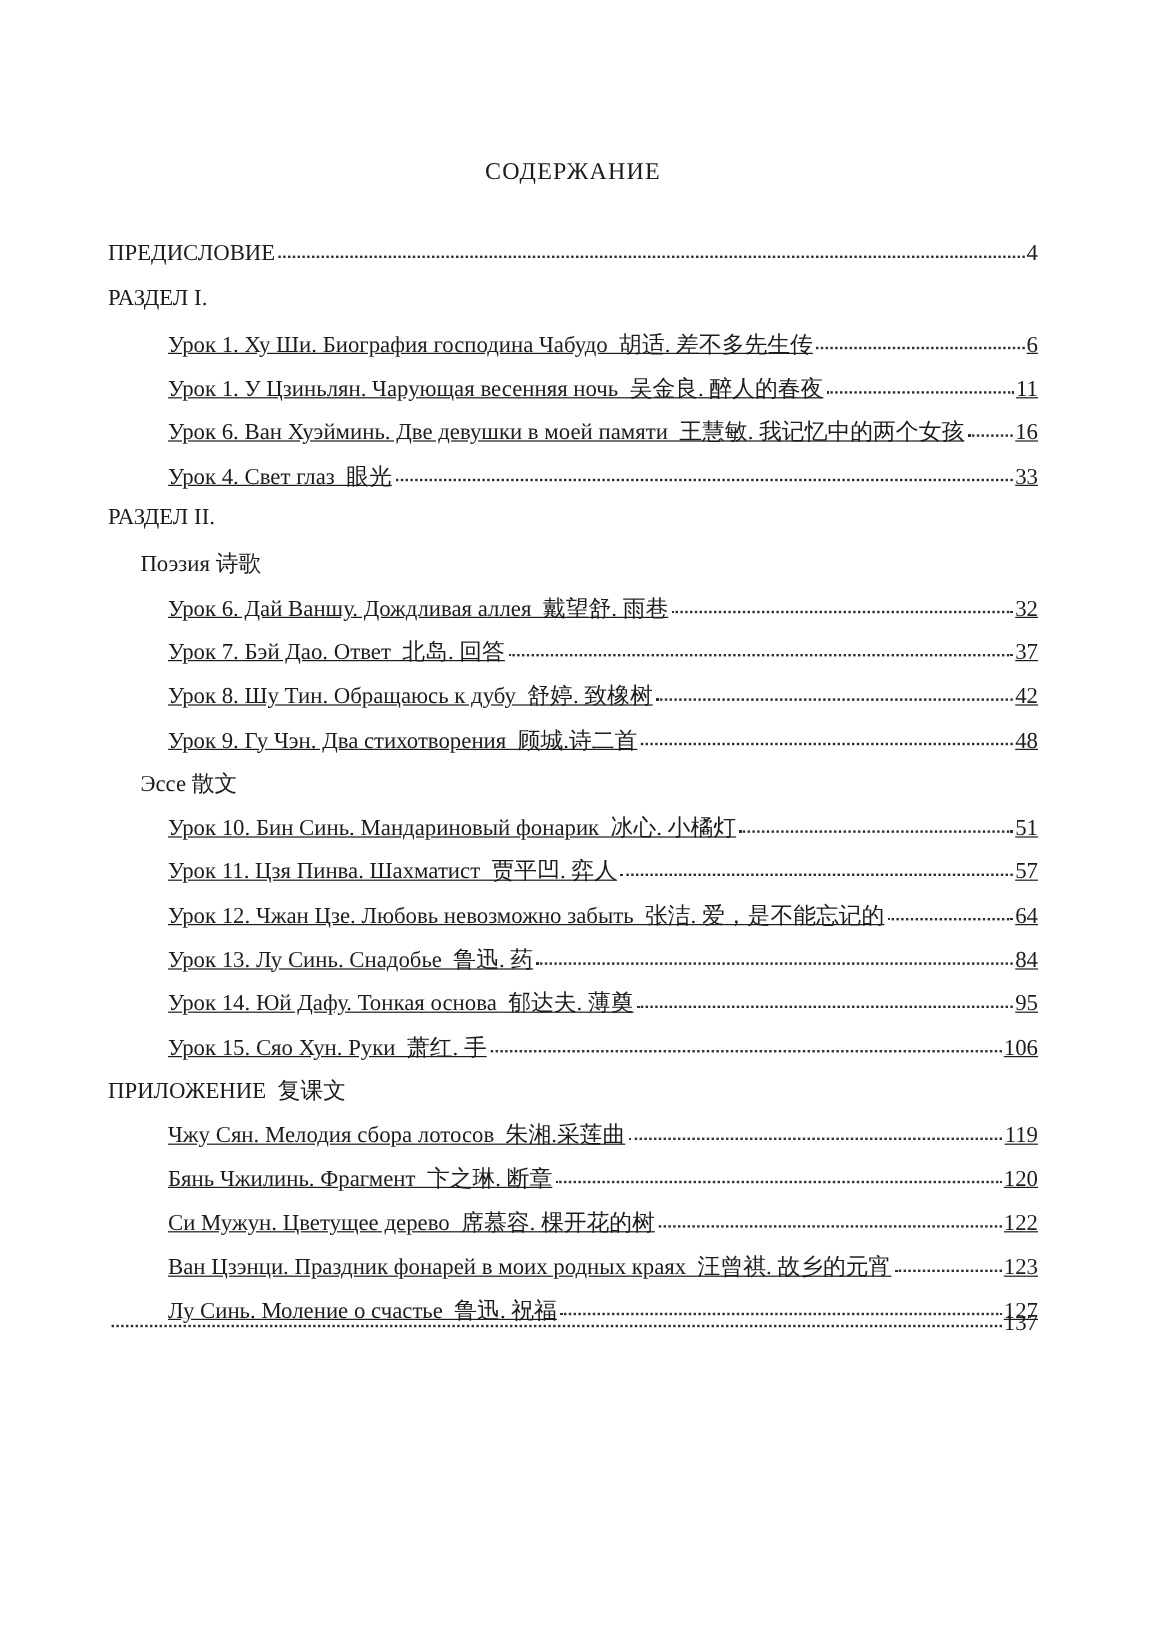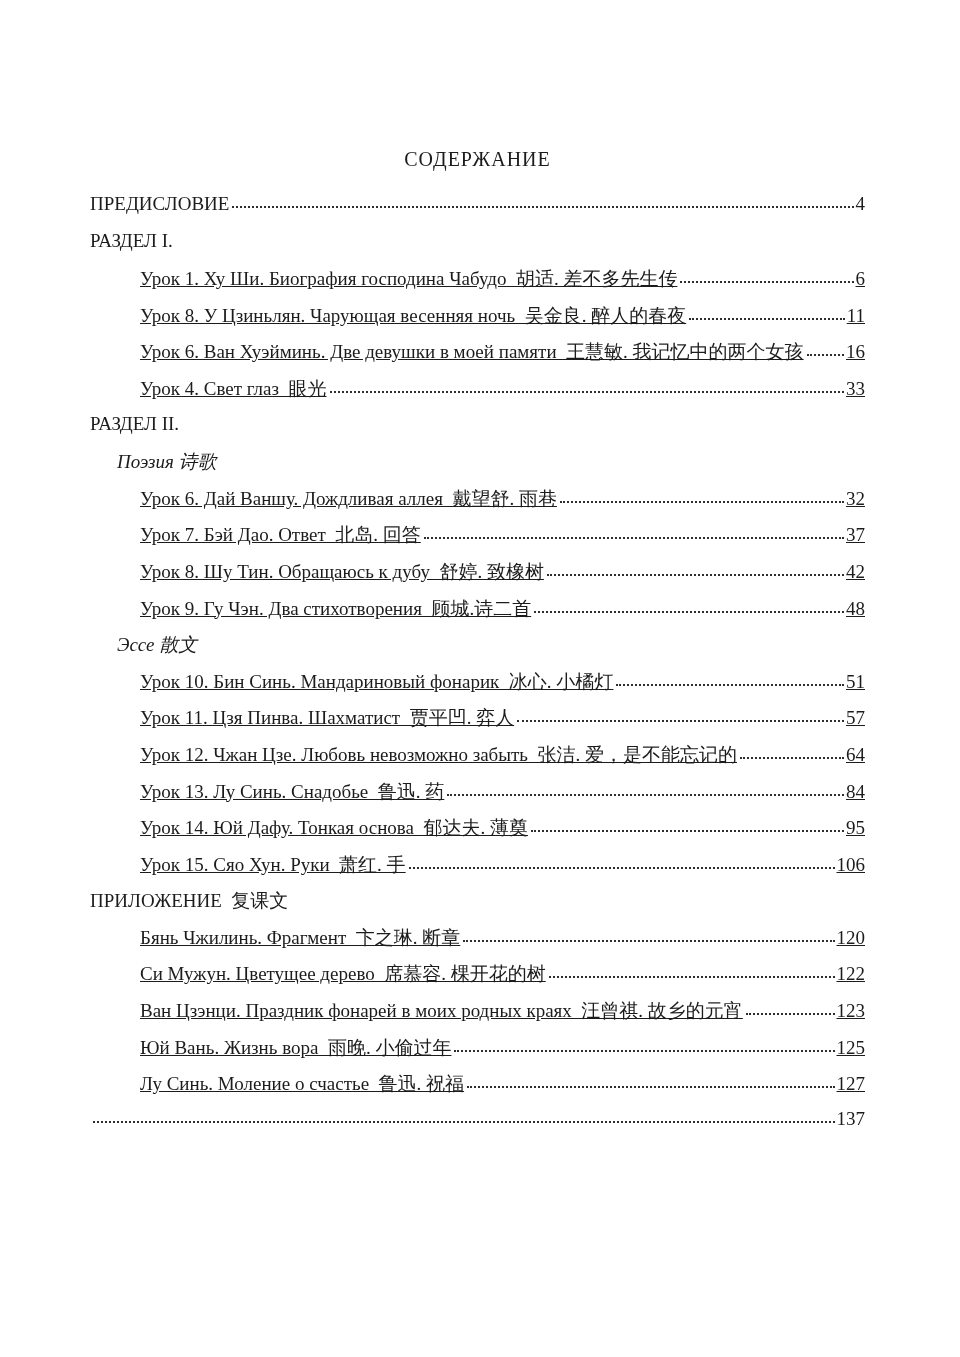--- a/index.html
+++ b/index.html
@@ -18,38 +18,39 @@
     box-sizing: border-box;
     width: 960px;
     height: 1357px;
     padding: 132px 95px 40px 90px;
     background: #ffffff;
   }
   .doc-title {
     text-align: center;
     font-size: 20px;
     letter-spacing: 1px;
-    margin: 16px 0 22px 0;
+    margin: 0 0 22px 0;
     font-weight: normal;
   }
   .toc {
     font-size: 19px;
   }
   .toc-row {
     display: flex;
     align-items: baseline;
     height: 36.6px;
     white-space: pre;
   }
   .toc-row.indent-0 { padding-left: 0; }
-  .toc-row.indent-1 { padding-left: 27px; font-style: italic; }
+  .toc-row.indent-1 { padding-left: 27px; }
   .toc-row.indent-2 { padding-left: 50px; text-decoration: underline; }
   .toc-label {
     white-space: pre;
     flex: 0 0 auto;
+    margin-top: 24px;
   }
   .dots {
     flex: 1 1 auto;
     min-width: 10px;
     border-bottom: 2px dotted #2e2e2e;
     margin: 0 2px 0 3px;
     transform: translateY(-2px);
   }
   .toc-page {
     flex: 0 0 auto;
@@ -58,37 +59,37 @@
 </style>
 </head>
 <body>
 
 <div class="page">
   <h1 class="doc-title">СОДЕРЖАНИЕ</h1>
   <div class="toc" id="toc-rows">
       <div class="toc-row indent-0"><span class="toc-label">ПРЕДИСЛОВИЕ</span><span class="dots"></span><span class="toc-page">4</span></div>
       <div class="toc-row indent-0"><span class="toc-label">РАЗДЕЛ I.</span></div>
       <div class="toc-row indent-2"><span class="toc-label">Урок 1. Ху Ши. Биография господина Чабудо  胡适. 差不多先生传</span><span class="dots"></span><span class="toc-page">6</span></div>
-      <div class="toc-row indent-2"><span class="toc-label">Урок 8. У Цзиньлян. Чарующая весенняя ночь  吴金良. 醉人的春夜</span><span class="dots"></span><span class="toc-page">11</span></div>
+      <div class="toc-row indent-2"><span class="toc-label">Урок 1. У Цзиньлян. Чарующая весенняя ночь  吴金良. 醉人的春夜</span><span class="dots"></span><span class="toc-page">11</span></div>
       <div class="toc-row indent-2"><span class="toc-label">Урок 6. Ван Хуэйминь. Две девушки в моей памяти  王慧敏. 我记忆中的两个女孩</span><span class="dots"></span><span class="toc-page">16</span></div>
       <div class="toc-row indent-2"><span class="toc-label">Урок 4. Свет глаз  眼光</span><span class="dots"></span><span class="toc-page">33</span></div>
       <div class="toc-row indent-0"><span class="toc-label">РАЗДЕЛ II.</span></div>
       <div class="toc-row indent-1"><span class="toc-label">Поэзия 诗歌</span></div>
       <div class="toc-row indent-2"><span class="toc-label">Урок 6. Дай Ваншу. Дождливая аллея  戴望舒. 雨巷</span><span class="dots"></span><span class="toc-page">32</span></div>
       <div class="toc-row indent-2"><span class="toc-label">Урок 7. Бэй Дао. Ответ  北岛. 回答</span><span class="dots"></span><span class="toc-page">37</span></div>
       <div class="toc-row indent-2"><span class="toc-label">Урок 8. Шу Тин. Обращаюсь к дубу  舒婷. 致橡树</span><span class="dots"></span><span class="toc-page">42</span></div>
       <div class="toc-row indent-2"><span class="toc-label">Урок 9. Гу Чэн. Два стихотворения  顾城.诗二首</span><span class="dots"></span><span class="toc-page">48</span></div>
       <div class="toc-row indent-1"><span class="toc-label">Эссе 散文</span></div>
       <div class="toc-row indent-2"><span class="toc-label">Урок 10. Бин Синь. Мандариновый фонарик  冰心. 小橘灯</span><span class="dots"></span><span class="toc-page">51</span></div>
       <div class="toc-row indent-2"><span class="toc-label">Урок 11. Цзя Пинва. Шахматист  贾平凹. 弈人</span><span class="dots"></span><span class="toc-page">57</span></div>
       <div class="toc-row indent-2"><span class="toc-label">Урок 12. Чжан Цзе. Любовь невозможно забыть  张洁. 爱，是不能忘记的</span><span class="dots"></span><span class="toc-page">64</span></div>
       <div class="toc-row indent-2"><span class="toc-label">Урок 13. Лу Синь. Снадобье  鲁迅. 药</span><span class="dots"></span><span class="toc-page">84</span></div>
       <div class="toc-row indent-2"><span class="toc-label">Урок 14. Юй Дафу. Тонкая основа  郁达夫. 薄奠</span><span class="dots"></span><span class="toc-page">95</span></div>
       <div class="toc-row indent-2"><span class="toc-label">Урок 15. Сяо Хун. Руки  萧红. 手</span><span class="dots"></span><span class="toc-page">106</span></div>
       <div class="toc-row indent-0"><span class="toc-label">ПРИЛОЖЕНИЕ  复课文</span></div>
+      <div class="toc-row indent-2"><span class="toc-label">Чжу Сян. Мелодия сбора лотосов  朱湘.采莲曲</span><span class="dots"></span><span class="toc-page">119</span></div>
       <div class="toc-row indent-2"><span class="toc-label">Бянь Чжилинь. Фрагмент  卞之琳. 断章</span><span class="dots"></span><span class="toc-page">120</span></div>
       <div class="toc-row indent-2"><span class="toc-label">Си Мужун. Цветущее дерево  席慕容. 棵开花的树</span><span class="dots"></span><span class="toc-page">122</span></div>
       <div class="toc-row indent-2"><span class="toc-label">Ван Цзэнци. Праздник фонарей в моих родных краях  汪曾祺. 故乡的元宵</span><span class="dots"></span><span class="toc-page">123</span></div>
-      <div class="toc-row indent-2"><span class="toc-label">Юй Вань. Жизнь вора  雨晚. 小偷过年</span><span class="dots"></span><span class="toc-page">125</span></div>
       <div class="toc-row indent-2"><span class="toc-label">Лу Синь. Моление о счастье  鲁迅. 祝福</span><span class="dots"></span><span class="toc-page">127</span></div>
       <div class="toc-row indent-0"><span class="dots"></span><span class="toc-page">137</span></div>
     </div>
 </div>
 
 </body></html>

